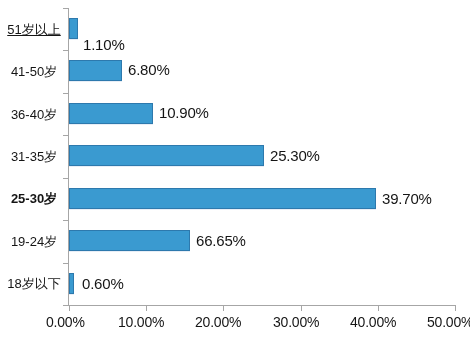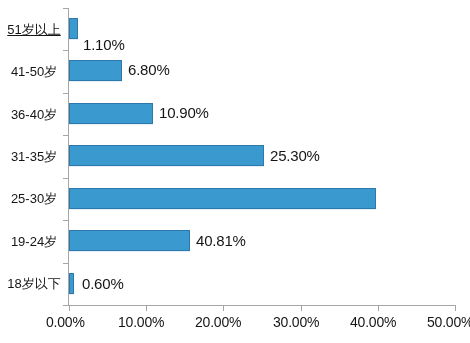--- a/index.html
+++ b/index.html
@@ -98,21 +98,21 @@
 </style>
 </head>
 <body>
 
 <div id="chart-root">
 
   <div class="cat-label-wrap" style="top:22px;text-decoration:underline;">51岁以上</div>
   <div class="cat-label-wrap" style="top:64px;">41-50岁</div>
   <div class="cat-label-wrap" style="top:107px;">36-40岁</div>
   <div class="cat-label-wrap" style="top:149px;">31-35岁</div>
-  <div class="cat-label-wrap" style="top:191px;">25-30岁</div>
+  <div class="cat-label-wrap" style="top:191px;font-weight:bold;">25-30岁</div>
   <div class="cat-label-wrap" style="top:234px;">19-24岁</div>
   <div class="cat-label-wrap" style="top:276px;">18岁以下</div>
 
   <div class="axis-y-line"></div>
   <div class="axis-x-line"></div>
 
   <div class="ytick" style="top:8px;"></div>
   <div class="ytick" style="top:50px;"></div>
   <div class="ytick" style="top:93px;"></div>
   <div class="ytick" style="top:135px;"></div>
@@ -134,23 +134,24 @@
   <div class="bar" style="left:69px; top:60px;  width:53px;"></div>
   <div class="bar-label" style="left:128px; top:62px;">6.80%</div>
 
   <div class="bar" style="left:69px; top:103px; width:84px;"></div>
   <div class="bar-label" style="left:159px; top:105px;">10.90%</div>
 
   <div class="bar" style="left:69px; top:145px; width:195px;"></div>
   <div class="bar-label" style="left:270px; top:148px;">25.30%</div>
 
   <div class="bar" style="left:69px; top:188px; width:307px;"></div>
+  <div class="bar-label" style="left:382px; top:191px;">39.70%</div>
 
   <div class="bar" style="left:69px; top:230px; width:121px;"></div>
-  <div class="bar-label" style="left:196px; top:233px;">40.81%</div>
+  <div class="bar-label" style="left:196px; top:233px;">66.65%</div>
 
   <div class="bar" style="left:69px; top:273px; width:5px;"></div>
   <div class="bar-label" style="left:82px; top:276px;">0.60%</div>
 
   <div class="xlab" style="left:46px;">0.00%</div>
   <div class="xlab" style="left:118px;">10.00%</div>
   <div class="xlab" style="left:195px;">20.00%</div>
   <div class="xlab" style="left:273px;">30.00%</div>
   <div class="xlab" style="left:350px;">40.00%</div>
   <div class="xlab" style="left:427px;">50.00%</div>

